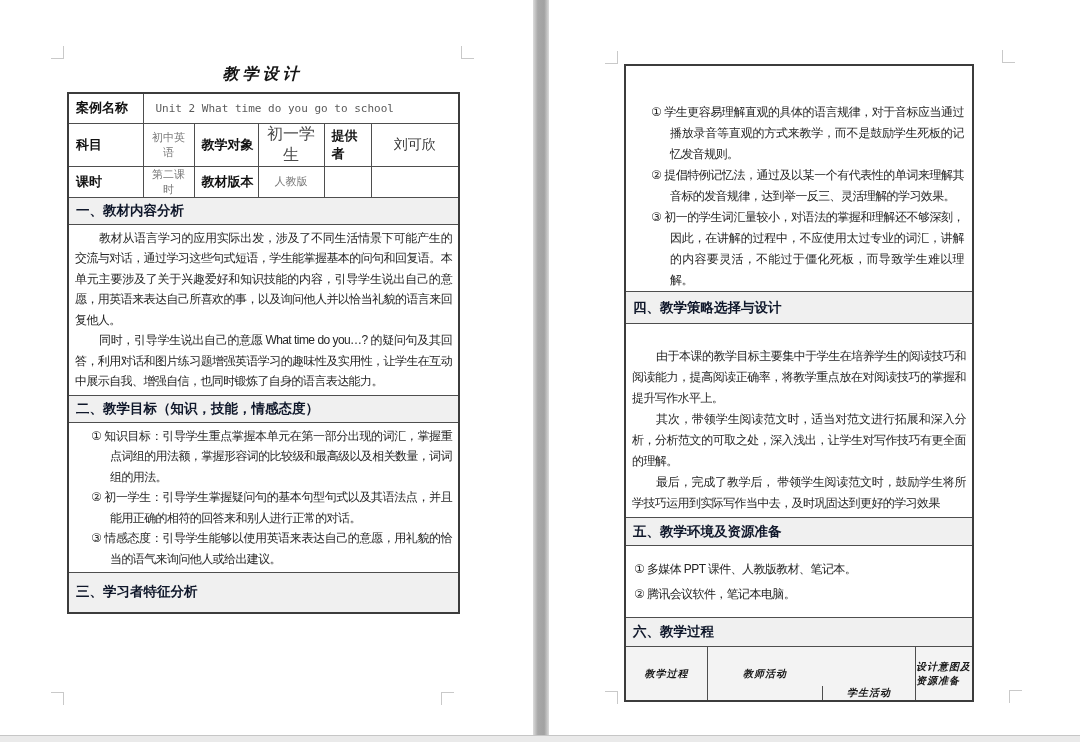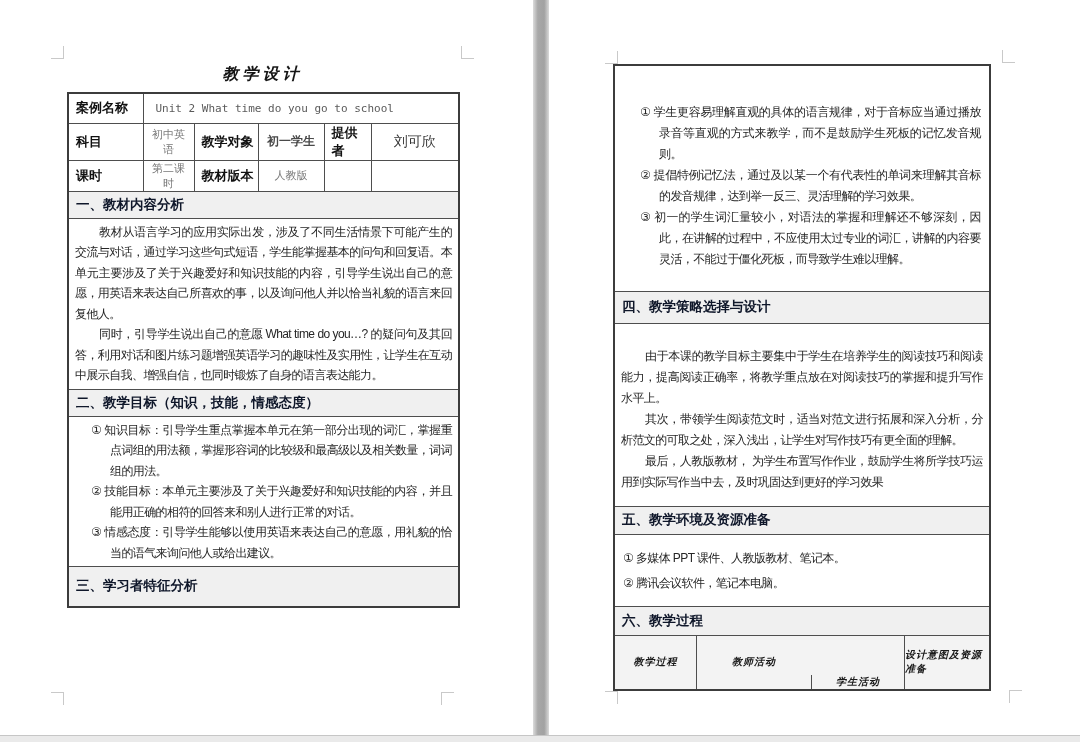--- a/index.html
+++ b/index.html
@@ -22,29 +22,29 @@
   .mk-bl { border-right:1px solid #c9c9c9; border-top:1px solid #c9c9c9; }
   .mk-br { border-left:1px solid #c9c9c9;  border-top:1px solid #c9c9c9; }
 
   .doc-title { position:absolute; left:67px; top:64px; width:391px; text-align:center;
                font-family:Liberation Sans, sans-serif; font-style:italic; font-weight:bold;
                font-size:16px; color:#151515; letter-spacing:4px; }
 
   table.doc { border-collapse:collapse; table-layout:fixed; position:absolute;
               border:2px solid #3c3c3c; }
   table.t1 { left:67px; top:92px; width:391px; }
-  table.t2 { left:64px; top:64px; width:378px; }
+  table.t2 { left:75px; top:64px; width:350px; }
   table.doc td { border:1px solid #4e4e4e; padding:0 4px; vertical-align:middle; overflow:hidden; }
 
   .lbl { font-weight:bold; font-size:13px; color:#111; padding-left:7px !important; }
   .val { text-align:center; }
   .val-mono { font-family:"DejaVu Sans Mono","Liberation Mono",monospace; font-size:11px; color:#5a5a5a;
               text-align:left; padding-left:12px !important; }
   .val-sm  { font-size:11px; color:#787878; }
-  .val-md  { font-size:12px; color:#4a4a4a;font-weight:bold; }
+  .val-md  { font-size:16px; color:#4a4a4a; }
   .val-lg  { font-size:14px; color:#333333; }
 
   .sec-head { background:#f0f0f0; font-weight:bold; font-size:13.5px; color:#0f172a;
               padding:4px 6px 4px 7px !important; letter-spacing:0; }
   .sec-body { vertical-align:top !important; font-size:12px; letter-spacing:-0.6px; line-height:20.5px;
               color:#262626; text-align:justify; padding:3px 6px !important; }
   .para { margin:0; text-indent:2em; }
   .items { padding-left:16px; }
   .item { padding-left:19px; text-indent:-19px; }
   .cont3 { padding:36px 8px 0 25px !important; }
@@ -119,21 +119,21 @@
           <p class="para">同时，引导学生说出自己的意愿 What time do you…? 的疑问句及其回答，利用对话和图片练习题增强英语学习的趣味性及实用性，让学生在互动中展示自我、增强自信，也同时锻炼了自身的语言表达能力。</p>
         </td>
       </tr>
       <tr class="h-sec2">
         <td class="sec-head" colspan="6">二、教学目标（知识，技能，情感态度）</td>
       </tr>
       <tr class="b-sec2">
         <td class="sec-body" colspan="6">
           <div class="items">
                 <div class="item">① 知识目标：引导学生重点掌握本单元在第一部分出现的词汇，掌握重点词组的用法额，掌握形容词的比较级和最高级以及相关数量，词词组的用法。</div>
-                <div class="item">② 技能目标：本单元主要涉及了关于兴趣爱好和知识技能的内容，并且能用正确的相符的回答来和别人进行正常的对话。</div>
+                <div class="item">② 初一学生：引导学生掌握疑问句的基本句型句式以及其语法点，并且能用正确的相符的回答来和别人进行正常的对话。</div>
                 <div class="item">③ 情感态度：引导学生能够以使用英语来表达自己的意愿，用礼貌的恰当的语气来询问他人或给出建议。</div>
               </div>
         </td>
       </tr>
       <tr class="h-sec3">
         <td class="sec-head" colspan="6">三、学习者特征分析</td>
       </tr>
     </tbody>
       </table>
   </div>
@@ -152,21 +152,21 @@
               </div>
         </td>
       </tr>
       <tr class="p2-h4">
         <td class="sec-head">四、教学策略选择与设计</td>
       </tr>
       <tr class="p2-b4">
         <td class="sec-body cont4">
           <p class="para">由于本课的教学目标主要集中于学生在培养学生的阅读技巧和阅读能力，提高阅读正确率，将教学重点放在对阅读技巧的掌握和提升写作水平上。</p>
           <p class="para">其次，带领学生阅读范文时，适当对范文进行拓展和深入分析，分析范文的可取之处，深入浅出，让学生对写作技巧有更全面的理解。</p>
-          <p class="para">最后，人教版教材， 为学生布置写作作业，鼓励学生将所学技巧运用到实际写作当中去，及时巩固达到更好的学习效果</p>
+          <p class="para">最后，完成了教学后， 带领学生阅读范文时，鼓励学生将所学技巧运用到实际写作当中去，及时巩固达到更好的学习效果</p>
         </td>
       </tr>
       <tr class="p2-h5">
         <td class="sec-head">五、教学环境及资源准备</td>
       </tr>
       <tr class="p2-b5">
         <td class="sec-body">
           <div class="res-list">
                 <div class="item">① 多媒体 PPT 课件、人教版教材、笔记本。</div>
                 <div class="item">② 腾讯会议软件，笔记本电脑。</div>

